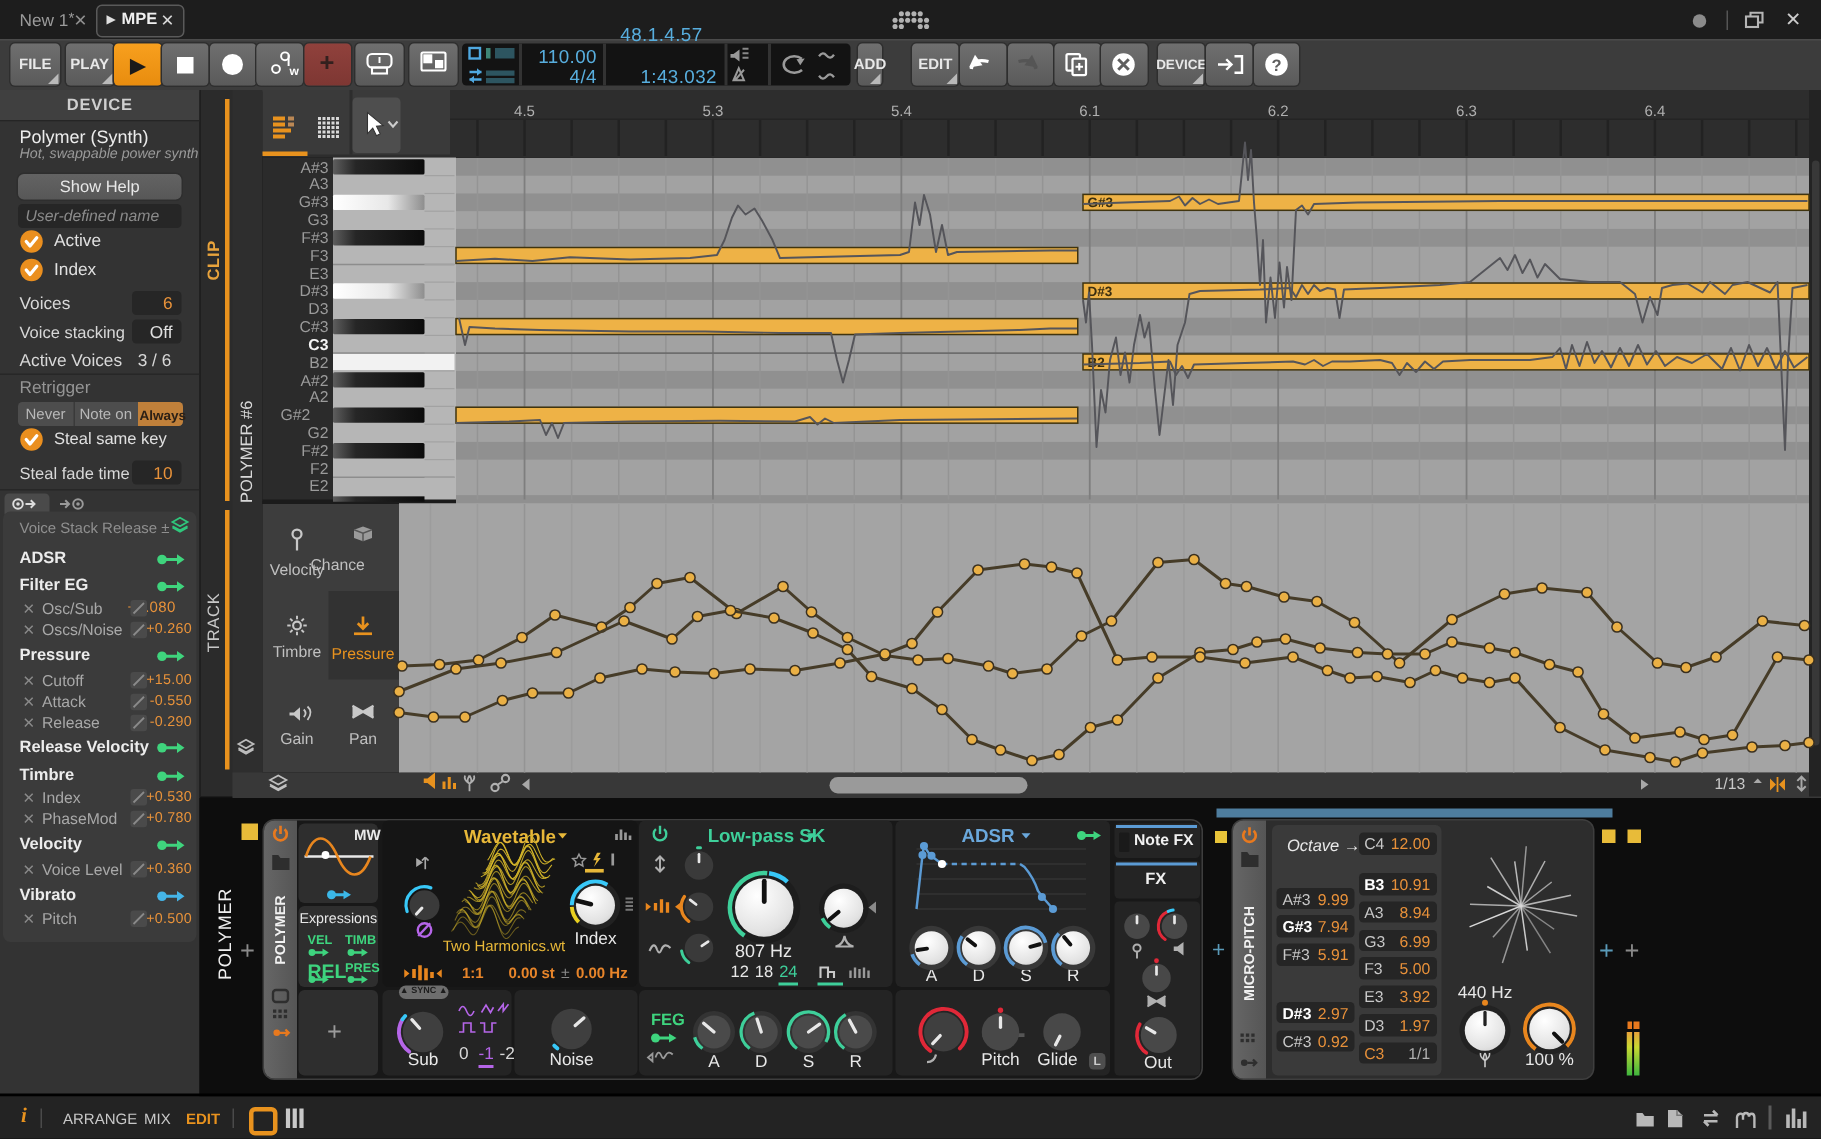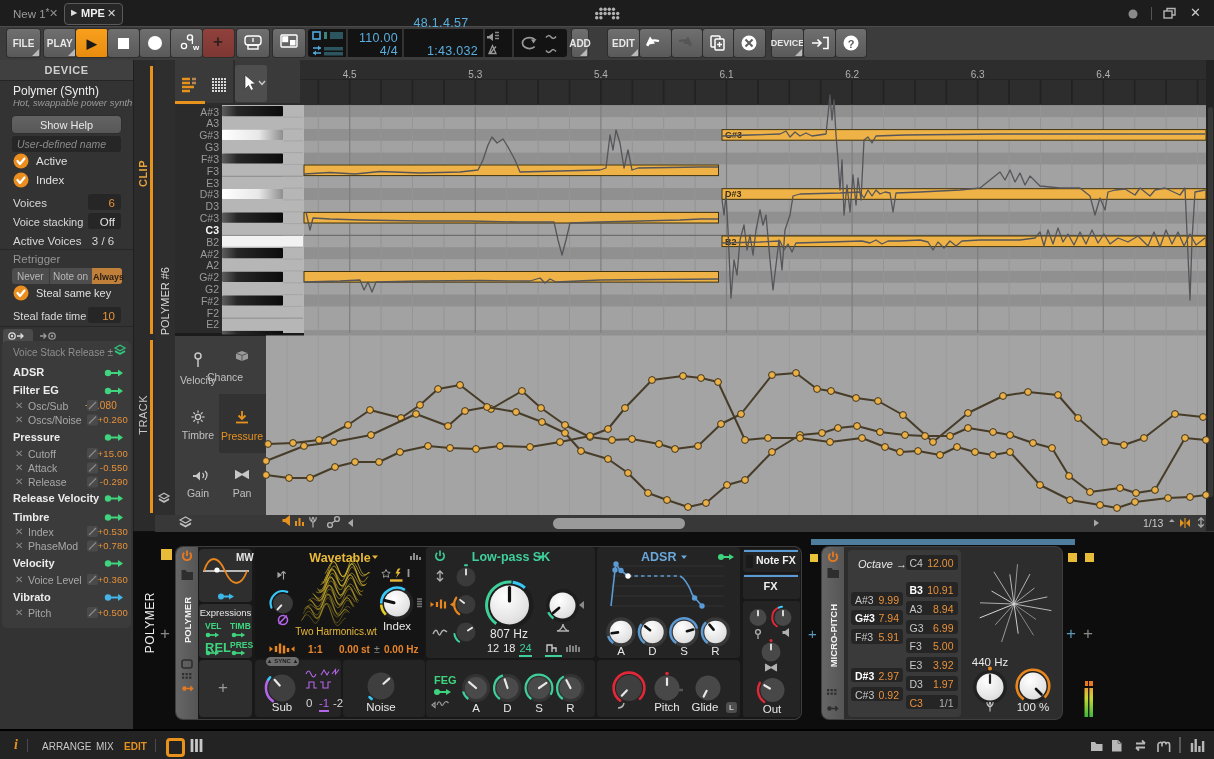--- a/index.html
+++ b/index.html
@@ -152,21 +152,21 @@
 <div class="txt" style="left:175px;top:152.8px;width:44px;text-align:right;color:#9b9b9b;font-size:10.5px;font-weight:normal">F#3</div>
 <div class="txt" style="left:175px;top:164.6px;width:44px;text-align:right;color:#9b9b9b;font-size:10.5px;font-weight:normal">F3</div>
 <div class="txt" style="left:175px;top:176.5px;width:44px;text-align:right;color:#9b9b9b;font-size:10.5px;font-weight:normal">E3</div>
 <div class="txt" style="left:175px;top:188.3px;width:44px;text-align:right;color:#9b9b9b;font-size:10.5px;font-weight:normal">D#3</div>
 <div class="txt" style="left:175px;top:200.1px;width:44px;text-align:right;color:#9b9b9b;font-size:10.5px;font-weight:normal">D3</div>
 <div class="txt" style="left:175px;top:212.0px;width:44px;text-align:right;color:#9b9b9b;font-size:10.5px;font-weight:normal">C#3</div>
 <div class="txt" style="left:175px;top:223.8px;width:44px;text-align:right;color:#f5f5f5;font-size:10.5px;font-weight:bold">C3</div>
 <div class="txt" style="left:175px;top:235.6px;width:44px;text-align:right;color:#9b9b9b;font-size:10.5px;font-weight:normal">B2</div>
 <div class="txt" style="left:175px;top:247.5px;width:44px;text-align:right;color:#9b9b9b;font-size:10.5px;font-weight:normal">A#2</div>
 <div class="txt" style="left:175px;top:259.3px;width:44px;text-align:right;color:#9b9b9b;font-size:10.5px;font-weight:normal">A2</div>
-<div class="txt" style="left:175px;top:271.1px;width:44px;text-align:right;color:#9b9b9b;font-size:10.5px;font-weight:normal">G#2</div>
+<div class="txt" style="left:175px;top:271.1px;width:44px;text-align:center;color:#9b9b9b;font-size:10.5px;font-weight:normal">G#2</div>
 <div class="txt" style="left:175px;top:282.9px;width:44px;text-align:right;color:#9b9b9b;font-size:10.5px;font-weight:normal">G2</div>
 <div class="txt" style="left:175px;top:294.8px;width:44px;text-align:right;color:#9b9b9b;font-size:10.5px;font-weight:normal">F#2</div>
 <div class="txt" style="left:175px;top:306.6px;width:44px;text-align:right;color:#9b9b9b;font-size:10.5px;font-weight:normal">F2</div>
 <div class="txt" style="left:175px;top:318.4px;width:44px;text-align:right;color:#9b9b9b;font-size:10.5px;font-weight:normal">E2</div>
 <div class="abs" style="left:175px;top:333px;width:1031px;height:2.5px;background:#1b1b1b"></div>
 <div class="abs" style="left:175px;top:335.5px;width:91px;height:179.5px;background:#3d3d3d;border-right:1px solid #2a2a2a"></div>
 <div class="abs" style="left:219px;top:394px;width:47px;height:59px;background:#323232"></div>
 <div class="txt" style="left:163px;top:374px;width:70px;text-align:center;color:#c0c0c0;font-size:10.5px">Velocity</div>
 <div class="txt" style="left:207px;top:371px;width:70px;text-align:left;color:#c0c0c0;font-size:10.5px">Chance</div>
 <div class="txt" style="left:163px;top:429px;width:70px;text-align:center;color:#c0c0c0;font-size:10.5px">Timbre</div>

